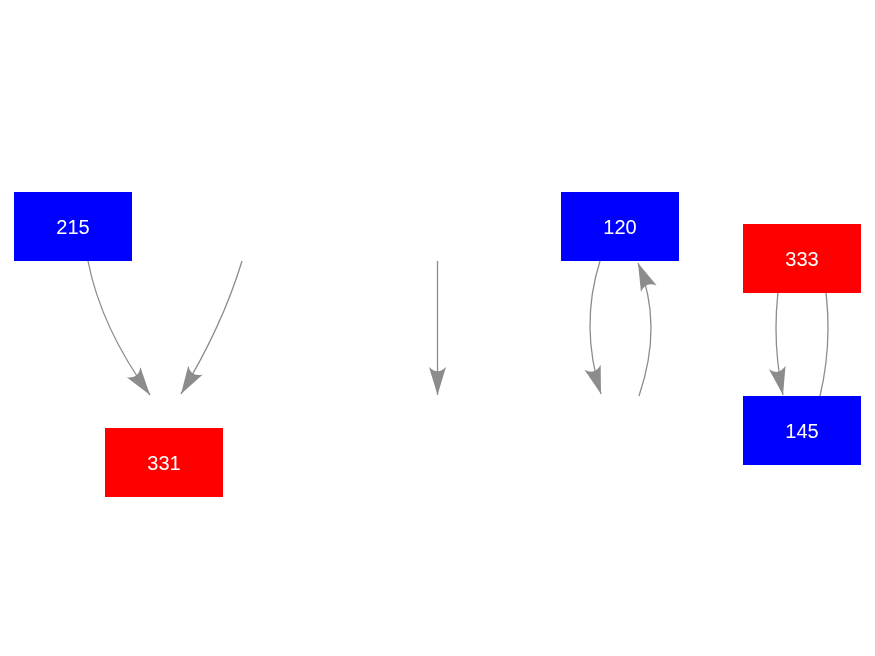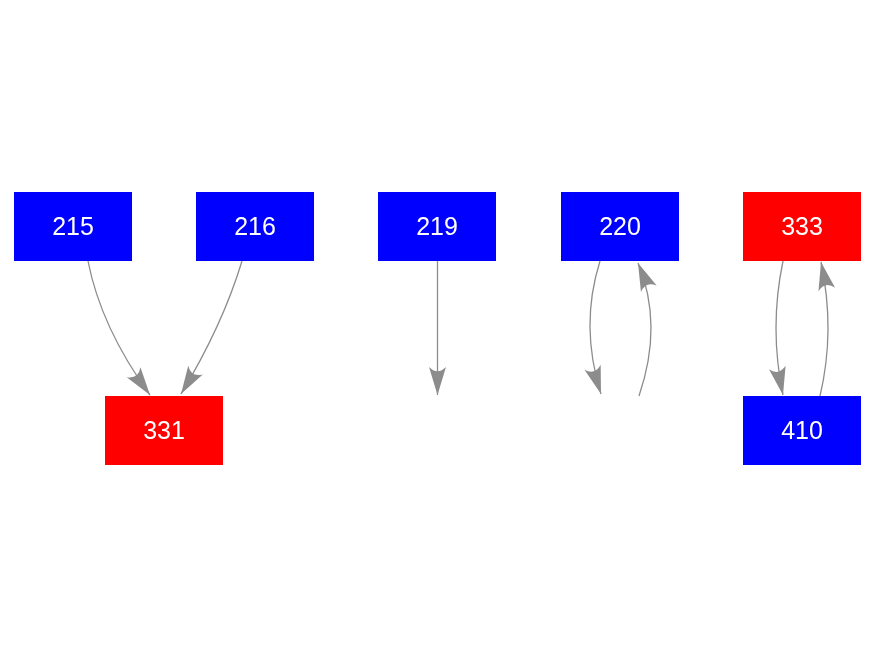--- a/index.html
+++ b/index.html
@@ -29,28 +29,28 @@
   .arrowhead {
     fill: var(--edge, #8C8C8C);
   }
   .node {
     position: absolute;
     width: 118px;
     height: 69px;
     display: flex;
     align-items: center;
     justify-content: center;
-    font-size: 25px;
+    font-size: 20px;
     line-height: 1;
     color: var(--node_text, #FFFFFF);
     user-select: none;
     cursor: default;
   }
   .node[data-color="blue"] { background: var(--blue, #0000FF); }
-  .node[data-color="red"]  { background: var(--red, #FF0000); }
+  .node[data-color="red"]  { background: var(--red, #FF0000); margin-top: 32px; }
 </style>
 </head>
 <body>
 
 <div id="canvas">
 
   <svg id="edge-layer" width="875" height="656" viewBox="0 0 875 656" xmlns="http://www.w3.org/2000/svg">
     <defs>
       <marker id="arrow" markerUnits="userSpaceOnUse" markerWidth="30" markerHeight="20" refX="29" refY="10" orient="auto">
         <path class="arrowhead" d="M 29 10 L 1 18.5 Q 9.5 10 1 1.5 Z"></path>
@@ -61,27 +61,25 @@
     <path class="edge-path" d="M 242 261 Q 222.5 325.5 181 394" marker-end="url(#arrow)"></path>
     <path class="edge-path" d="M 437.5 261 L 437.5 395" marker-end="url(#arrow)"></path>
     <path class="edge-path" d="M 600 261 Q 579.5 326 601 394" marker-end="url(#arrow)"></path>
     <path class="edge-path" d="M 639 396 Q 663.5 324 638 263" marker-end="url(#arrow)"></path>
     <path class="edge-path" d="M 783 261 Q 769 328 783 395" marker-end="url(#arrow)"></path>
     <path class="edge-path" d="M 820 396 Q 835.5 330.5 821 262" marker-end="url(#arrow)"></path>
   </svg>
 
   <div class="node" style="left:14px;  top:192px" data-color="blue">215</div>
 
-  <div class="node" style="left:196px; top:192px" data-color="blue">216</div>
 
-  <div class="node" style="left:378px; top:192px" data-color="blue">219</div>
 
-  <div class="node" style="left:561px; top:192px" data-color="blue">220</div>
+  <div class="node" style="left:561px; top:192px" data-color="blue">120</div>
 
   <div class="node" style="left:743px; top:192px" data-color="red">333</div>
 
   <div class="node" style="left:105px; top:396px" data-color="red">331</div>
 
 
 
-  <div class="node" style="left:743px; top:396px" data-color="blue">410</div>
+  <div class="node" style="left:743px; top:396px" data-color="blue">145</div>
 
 </div>
 
 </body></html>

